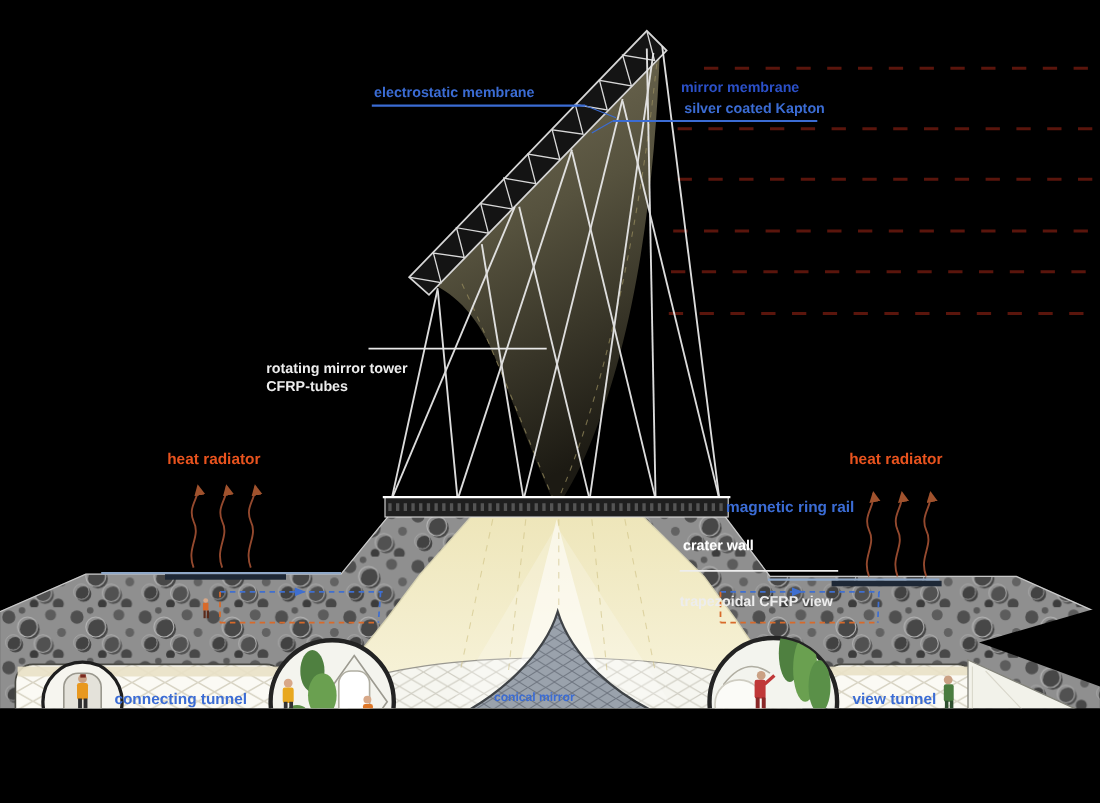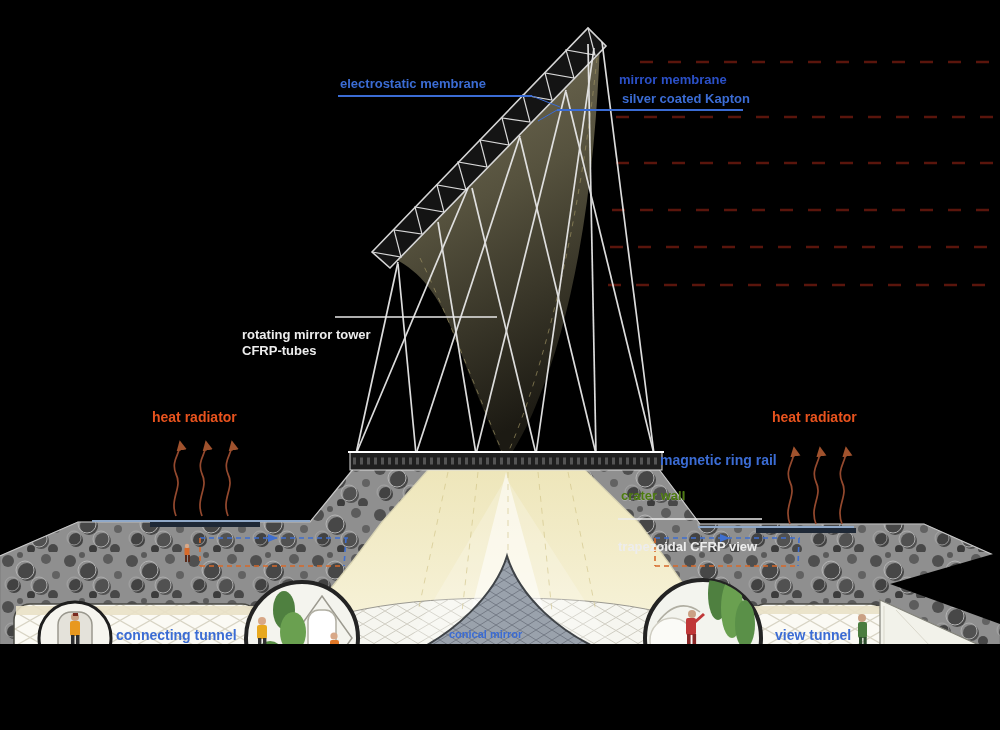--- a/index.html
+++ b/index.html
@@ -5,21 +5,21 @@
   html,body{margin:0;padding:0;background:#000;}
   #stage{position:relative;width:1000px;height:644px;background:var(--background,#000);overflow:hidden;
          font-family:"Liberation Sans",sans-serif;}
   #stage svg{position:absolute;left:0;top:0;}
   .lbl{position:absolute;font-weight:bold;font-size:13px;white-space:nowrap;line-height:1.25;}
   .blue {color:var(--label_blue,#3b6cd4);}
   .blue2{color:var(--label_blue_dark,#2b50c8);}
   .orange{color:var(--label_orange,#e8531e);font-size:14px;}
   .orange.big{font-size:15px;letter-spacing:.3px;}
   .white{color:#ededed;margin-top:36px;}
-  .dark{color:#4d7c0f;text-shadow:0 1px 0 rgba(255,255,255,.22);text-align:center;}
+  .dark{color:#ffffff;text-shadow:0 1px 0 rgba(255,255,255,.22);text-align:center;}
   .sz14{font-size:14px;}
   .sz15{font-size:11px;}
 </style>
 </head>
 <body>
 
 <div id="stage">
 <svg width="1000" height="730" viewBox="0 0 1000 730">
   <defs>
     <pattern id="rockA" width="62" height="46" patternUnits="userSpaceOnUse">
@@ -293,16 +293,16 @@
 <div class="lbl blue" style="left:340px;top:76px">electrostatic membrane</div>
 <div class="lbl blue2" style="left:619px;top:72px">mirror membrane</div>
 <div class="lbl blue" style="left:622px;top:91px">silver coated Kapton</div>
 <div class="lbl white" style="left:242px;top:291px">rotating mirror tower</div>
 <div class="lbl white" style="left:242px;top:307px">CFRP-tubes</div>
 <div class="lbl orange" style="left:152px;top:409px">heat radiator</div>
 <div class="lbl orange" style="left:772px;top:409px">heat radiator</div>
 <div class="lbl blue sz14" style="left:660px;top:452px">magnetic ring rail</div>
 <div class="lbl dark" style="left:621px;top:488px">crater wall</div>
 <div class="lbl white" style="left:618px;top:503px">trapezoidal CFRP view</div>
-<div class="lbl blue sz14" style="left:116px;top:627px">connecting tunnel</div>
+<div class="lbl blue sz14" style="left:104px;top:627px">connecting tunnel</div>
 <div class="lbl blue sz15" style="left:449px;top:628px">conical mirror</div>
 <div class="lbl blue sz14" style="left:775px;top:627px">view tunnel</div>
 </div>
 
 </body></html>

